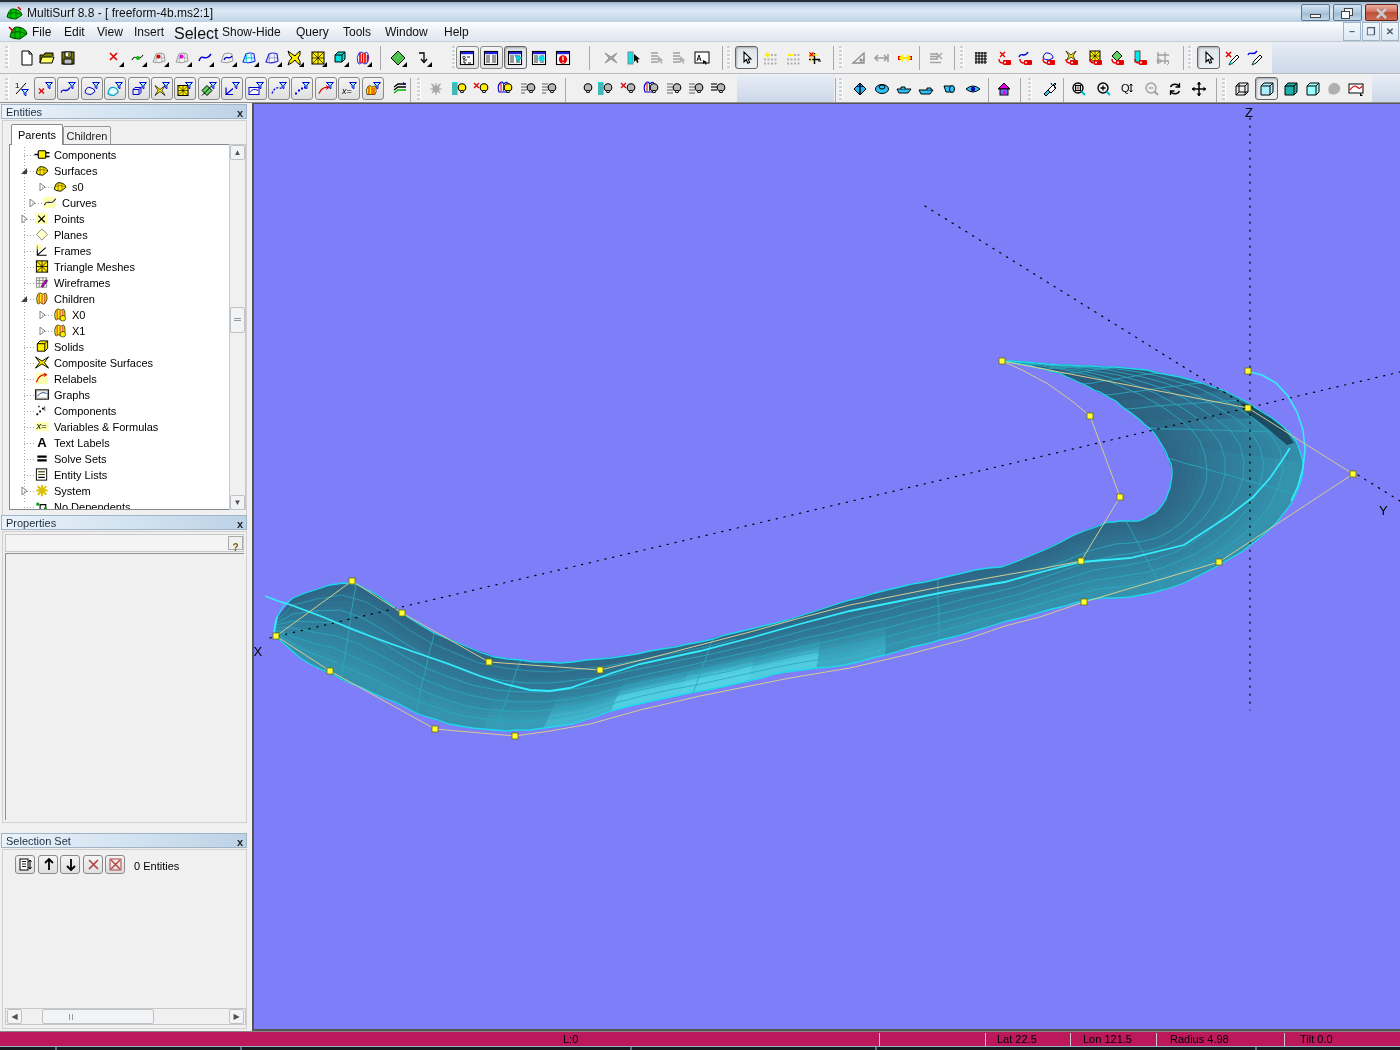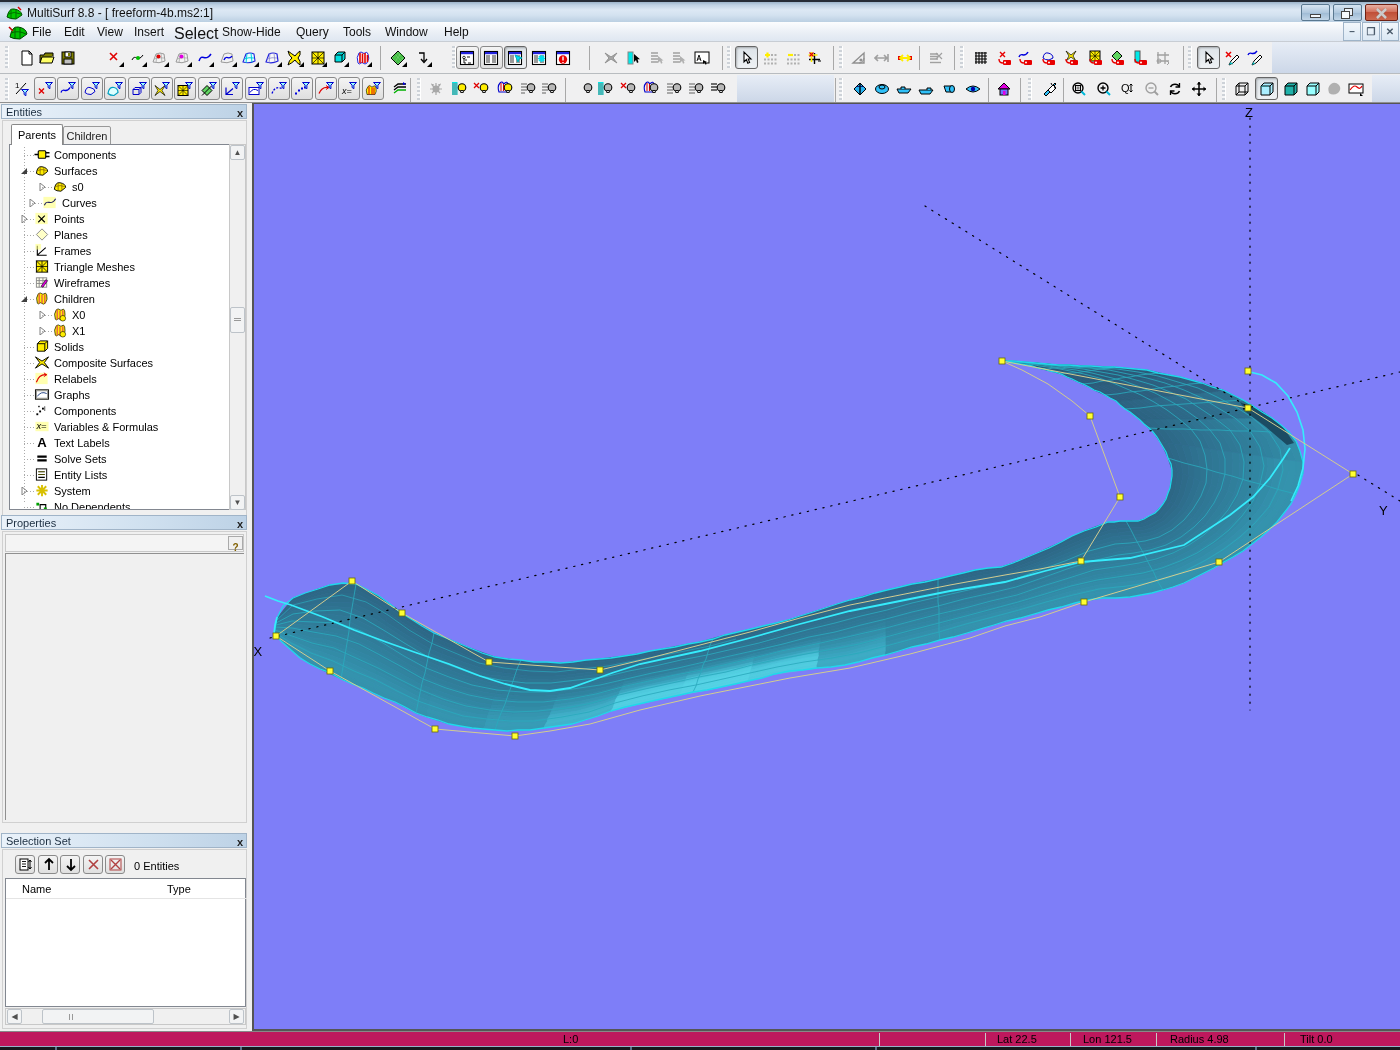--- a/index.html
+++ b/index.html
@@ -896,25 +896,20 @@
           <path d="M8 2v11M4 9l4 4 4-4" stroke="#000" stroke-width="1.8" fill="none"></path>
         </svg></div>
       <div class="ab tbtn" style="left:80px;top:5px;width:20px;height:19px"><svg width="15" height="15" viewBox="0 0 15 15" style="margin:1px 2px">
           <path d="M3 3l9 9M12 3l-9 9" stroke="#b04040" stroke-width="1.6"></path>
         </svg></div>
       <div class="ab tbtn" style="left:102px;top:5px;width:20px;height:19px"><svg width="15" height="15" viewBox="0 0 15 15" style="margin:1px 2px">
           <rect x="2" y="2" width="11" height="11" fill="none" stroke="#b04040"></rect>
           <path d="M3 3l9 9M12 3l-9 9" stroke="#b04040" stroke-width="1.4"></path>
         </svg></div>
       <div class="ab" style="left:131px;top:10px;font-size:11px">0 Entities</div>
-      <div class="ab" style="left:2px;top:28px;width:241px;height:129px;background:#fff;border:1px solid #828790">
-        <div class="ab" style="left:16px;top:4px;font-size:11px">Name</div>
-        <div class="ab" style="left:161px;top:4px;font-size:11px">Type</div>
-        <div class="ab" style="left:0;top:19px;width:241px;height:1px;background:#e4e4e4"></div>
-      </div>
       <div class="ab sb" style="left:2px;top:158px;width:241px;height:17px">
         <div class="sbarrow" style="left:1px;top:0px">◀</div>
         <div class="sbarrow" style="left:223px;top:0px">▶</div>
         <div class="ab" style="left:36px;top:0px;width:112px;height:15px;background:#f2f3f4;border:1px solid #bdc3c9;border-radius:2px">
           <div style="margin:4px 26px;border-left:1px solid #999;border-right:1px solid #999;height:6px;width:4px;border-top:none"></div>
         </div>
       </div>
     </div>
   </div>
 <div class="ab" style="left:252px;top:103px;width:1148px;height:928px;background:#7e7ef8;border-left:2px solid #555;border-top:1px solid #555;border-bottom:2px solid #555;overflow:hidden">

